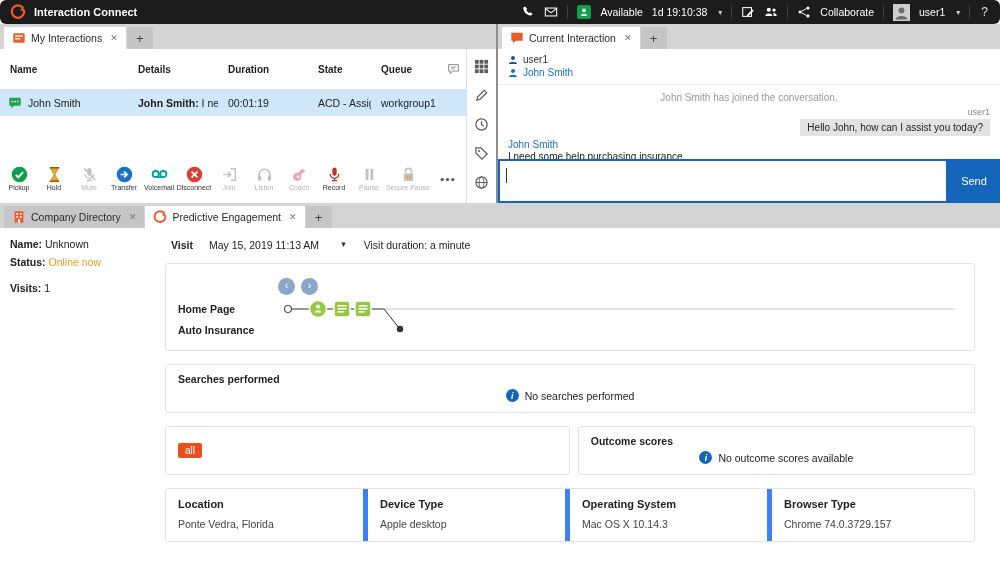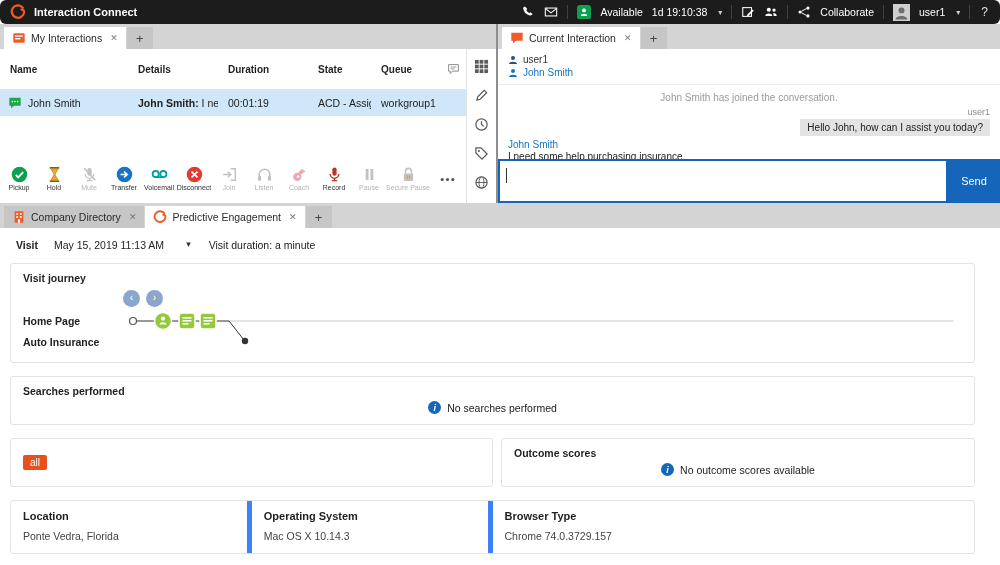--- a/index.html
+++ b/index.html
@@ -482,33 +482,37 @@
               <path d="M12.8 3.6A6.2 6.2 0 1 0 14.2 8c0-1.7-1.2-2.6-2.6-2.4" fill="none" stroke="#f05a28" stroke-width="2.2" stroke-linecap="round"></path>
             </svg>
         </span>
         <span>Predictive Engagement</span>
         <span class="tab-close">✕</span>
       </div>
       <div class="tab-add">+</div>
     </div>
 
     <div class="eng-body">
+      <div class="profile-col">
+        <div class="pline"><span class="plabel">Name:</span> <span>Unknown</span></div>
+        <div class="pline"><span class="plabel">Status:</span> <span class="status-val">Online now</span></div>
+        <div class="pline visits-line"><span class="plabel">Visits:</span> <span>1</span></div>
+      </div>
 
       <div class="main-col">
         <div class="visit-row">
           <span class="visit-label">Visit</span>
           <span class="visit-select">
             <span>May 15, 2019 11:13 AM</span>
             <span class="visit-chev">▾</span>
           </span>
           <span class="visit-duration">Visit duration: a minute</span>
         </div>
 
         <div class="card">
-          <div class="card-title">Visit journey</div>
           <div class="nav-row">
             <div class="navbtn">‹</div>
             <div class="navbtn">›</div>
           </div>
           <div class="journey-grid">
             <div class="jlabels">
               <div>Home Page</div>
               <div>Auto Insurance</div>
             </div>
             <svg class="jgraph" width="100%" height="42">
@@ -552,20 +556,24 @@
             </div>
           </div>
         </div>
 
         <div class="details-strip">
             <div class="dcell">
               <div class="dlabel">Location</div>
               <div class="dvalue">Ponte Vedra, Florida</div>
             </div>
             <div class="dcell">
+              <div class="dlabel">Device Type</div>
+              <div class="dvalue">Apple desktop</div>
+            </div>
+            <div class="dcell">
               <div class="dlabel">Operating System</div>
               <div class="dvalue">Mac OS X 10.14.3</div>
             </div>
             <div class="dcell">
               <div class="dlabel">Browser Type</div>
               <div class="dvalue">Chrome 74.0.3729.157</div>
             </div>
           </div>
       </div>
     </div>

